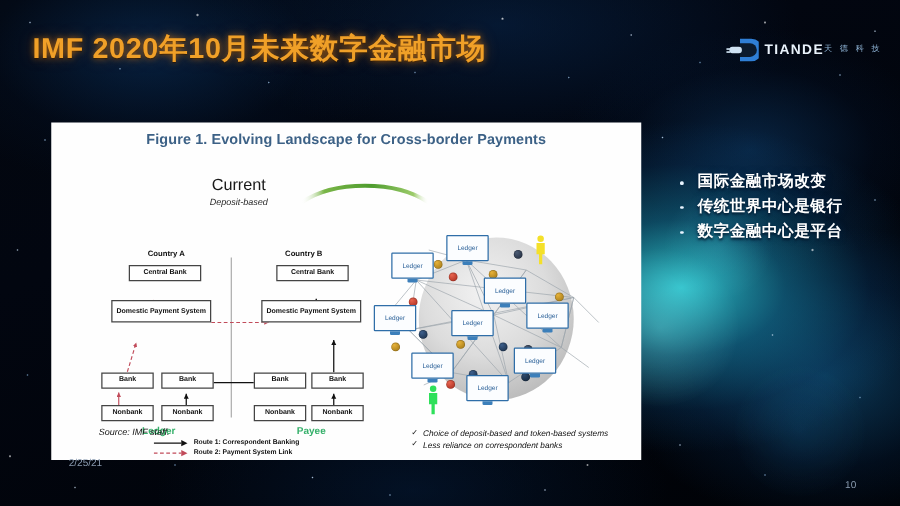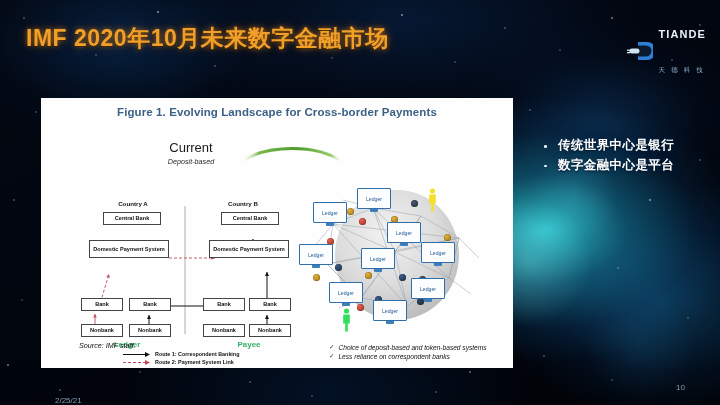--- a/index.html
+++ b/index.html
@@ -69,21 +69,21 @@
   
   .slide-title{
     position:absolute;left:26px;top:23px;
     font-size:23px;font-weight:700;letter-spacing:.5px;
     color:#f0a028;
     text-shadow:0 0 5px rgba(255,150,20,.55),0 0 12px rgba(255,120,0,.35),0 1px 1px rgba(0,0,0,.8);
     white-space:nowrap;
   }
   .logo{position:absolute;right:14px;top:29px;display:flex;align-items:center;gap:5px;}
   .logo-mark{position:relative;width:26px;height:22px;flex:none;}
-  .logo-text{display:flex;flex-direction:column;line-height:1;gap:24px;}
+  .logo-text{display:flex;flex-direction:row;line-height:1;}
   .logo-name{font-size:11px;font-weight:700;color:#e9f2fb;letter-spacing:1.1px;}
   .logo-cn{font-size:6.5px;color:#8fb4d6;letter-spacing:2.2px;margin-top:2.5px;}
 
   
   .figure-panel{
     position:absolute;left:41px;top:98px;width:472px;height:270px;
     background:#fefefe;overflow:hidden;
   }
   .fig-title{
     text-align:center;margin-top:8px;
@@ -146,21 +146,21 @@
     font-size:12.5px;line-height:1.26;color:#ffffff;font-weight:700;
     text-shadow:0 1px 2px rgba(0,20,40,.9),0 0 6px rgba(0,40,80,.6);
     letter-spacing:.4px;
   }
   .bullet::before{
     content:"";position:absolute;left:8px;top:7px;
     width:2.5px;height:2.5px;border-radius:50%;background:#e8f4ff;
   }
 
   
-  .foot-date{position:absolute;left:55px;bottom:0;font-size:8px;color:#8a9bb0;}
+  .foot-date{position:absolute;left:55px;bottom:30px;font-size:8px;color:#8a9bb0;}
   .foot-page{position:absolute;right:35px;bottom:13px;font-size:8px;color:#8a9bb0;}
 </style>
 </head>
 <body>
 
 <div id="slide">
 
   <div class="bg-layer neb-a"></div>
   <div class="bg-layer neb-b"></div>
   <div class="bg-layer stars"></div>
@@ -354,20 +354,21 @@
           <span class="check-mk">✓</span>
           <span class="check-txt">Less reliance on correspondent banks</span>
         </div>
       </div>
 
       <div class="source">Source: IMF staff.</div>
     </div>
   </div>
 
   <div class="bullets">
+    <div class="bullet">国际金融市场改变</div>
     <div class="bullet">传统世界中心是银行</div>
     <div class="bullet">数字金融中心是平台</div>
   </div>
 
   <div class="foot-date">2/25/21</div>
   <div class="foot-page">10</div>
 
 </div>
 
 </body></html>

